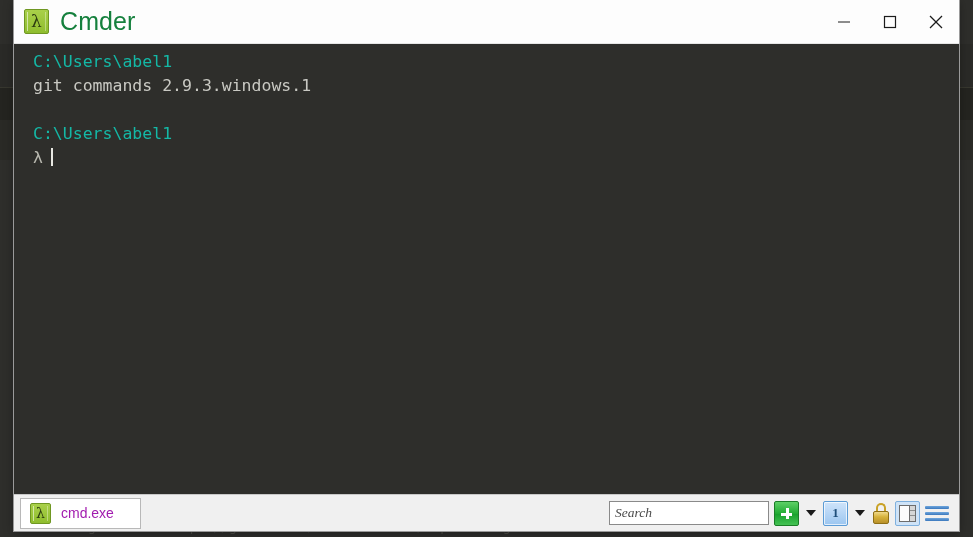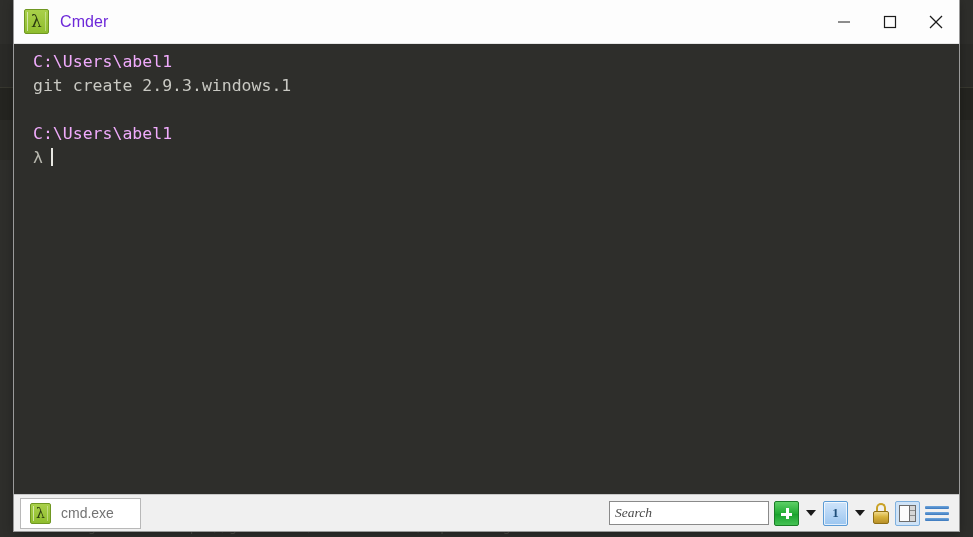--- a/index.html
+++ b/index.html
@@ -215,21 +215,21 @@
     font-family: "DejaVu Serif", serif;
     line-height: 1;
   }
   .title-icon::before {
     content: "";
     position: absolute; inset: 2px;
     border-left: 1px solid rgba(255,255,255,.55);
     border-right: 1px solid rgba(255,255,255,.35);
   }
   .title-text {
-    font-size: 16px; color: #6d28d9;
+    font-size: 25px; color: #15803d;
     letter-spacing: .1px;
   }
   .titlebar-spacer { flex: 1; }
   .wbtn {
     width: 46px; height: 44px;
     display: flex; align-items: center; justify-content: center;
     color: #1c1c1c;
   }
   .wbtn svg { display: block; }
 
@@ -239,21 +239,21 @@
     position: relative;
     overflow: hidden;
     font-family: "DejaVu Sans Mono", monospace;
     font-size: 16.5px;
     line-height: 24px;
   }
   .term-inner {
     position: absolute;
     left: 19px; top: 6px; right: 0;
   }
-  .t-green { color: #f0abfc; }
+  .t-green { color: #14b8a6; }
   .t-grey  { color: #c9c9c3; }
   .t-lam   { color: #b9b9b0; }
   .t-line  { white-space: pre; }
   .cursor {
     display: inline-block;
     width: 2px; height: 18px;
     background: #e8e8e2;
     vertical-align: -3px;
     margin-left: 8px;
   }
@@ -293,21 +293,21 @@
     flex: none;
     position: relative;
   }
   .tab-icon::before {
     content: "";
     position: absolute; inset: 2px;
     border-left: 1px solid rgba(255,255,255,.55);
     border-right: 1px solid rgba(255,255,255,.35);
   }
   .tab-icon .lam { font-size: 14px; color: #2c3b10; font-family: "DejaVu Serif", serif; line-height: 1; }
-  .tab-label { font-size: 14px; color: #737373; white-space: nowrap; }
+  .tab-label { font-size: 14px; color: #a21caf; white-space: nowrap; }
   .status-spacer { flex: 1; }
 
   .toolbar {
     display: flex; align-items: center;
     gap: 5px;
     padding-right: 6px;
   }
   .searchbox {
     width: 160px; height: 24px;
     background: #fff;
@@ -574,21 +574,21 @@
           <line x1="2" y1="2" x2="14" y2="14" stroke="#1c1c1c" stroke-width="1.2"></line>
           <line x1="14" y1="2" x2="2" y2="14" stroke="#1c1c1c" stroke-width="1.2"></line>
         </svg>
       </span>
     </div>
 
     <div class="term">
       <div class="term-veil"></div>
       <div class="term-inner">
         <div class="t-line t-green">C:\Users\abel1</div>
-        <div class="t-line t-grey">git create 2.9.3.windows.1</div>
+        <div class="t-line t-grey">git commands 2.9.3.windows.1</div>
         <div class="term-blank"></div>
         <div class="t-line t-green">C:\Users\abel1</div>
         <div class="t-line"><span class="t-lam">λ</span><span class="cursor"></span></div>
       </div>
     </div>
 
     <div class="statusbar">
       <div class="tab">
         <span class="tab-icon">
           <span class="lam">λ</span>

